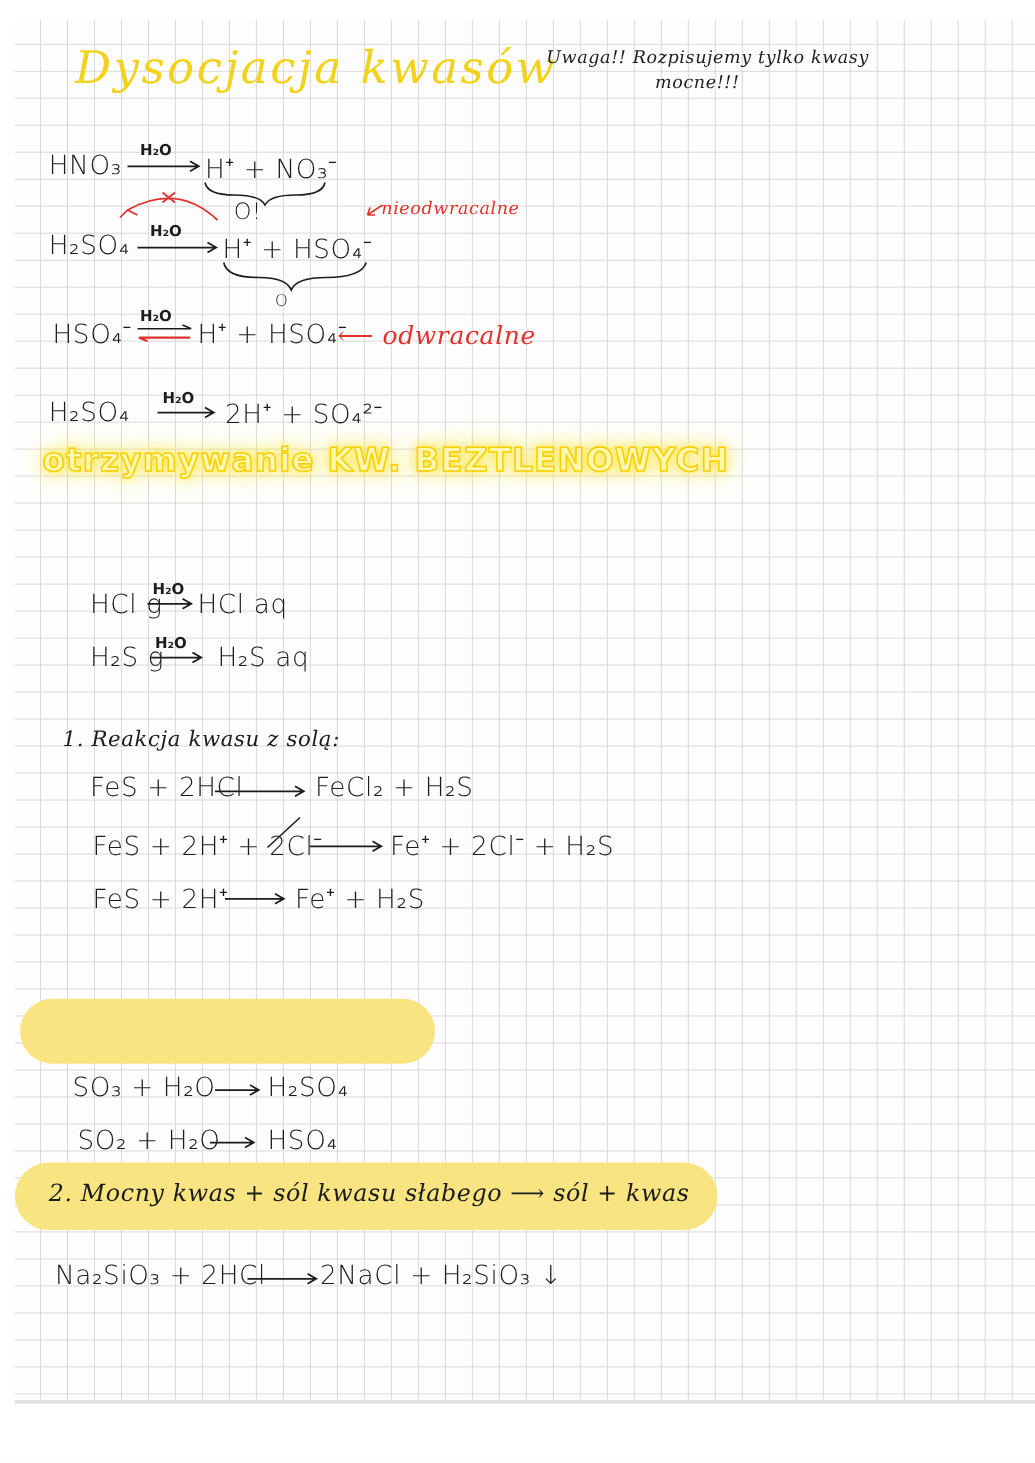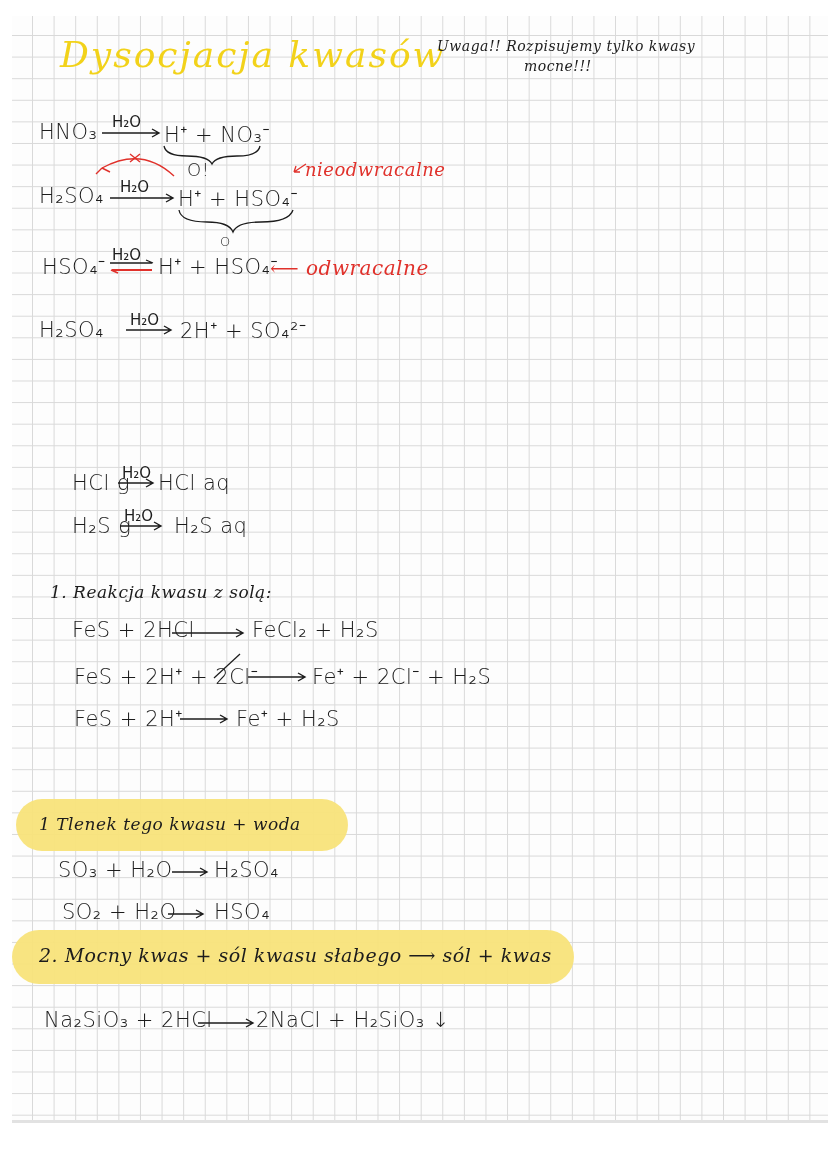--- a/index.html
+++ b/index.html
@@ -23,32 +23,32 @@
     position:absolute; white-space:nowrap; color:#1c1c1c;
     font-family: "DejaVu Sans", sans-serif; font-weight:300;
     letter-spacing:0.5px;
   }
   .title-yellow {
     color:#f2d21a; font-family:"DejaVu Serif", serif; font-style:italic;
     font-size:36px; letter-spacing:2px;
   }
   .note { font-size:14px; font-style:italic; font-family:"DejaVu Serif", serif; }
   .eq { font-size:21px; }
-  .red { color:#e0312b; font-style:italic; font-family:"DejaVu Serif", serif; font-size:18px; }
+  .red { color:#e0312b; font-style:italic; font-family:"DejaVu Serif", serif; font-size:14px; }
   .glow {
     color:#fff6b0;
     font-family:"DejaVu Sans", sans-serif; font-weight:bold; font-size:26px;
     letter-spacing:1px;
     -webkit-text-stroke:1.2px #f5d000;
     text-shadow:0 0 6px #ffe84a, 0 0 14px #ffe23a, 0 0 22px #fff07a;
   }
   .hl {
     position:absolute; background:#f8e37a; border-radius:30px; opacity:0.95;
   }
-  .arrow-lbl { position:absolute; font-size:15px; color:#1c1c1c; }
+  .arrow-lbl { position:absolute; font-size:12px; color:#1c1c1c;font-weight:bold; }
   svg { position:absolute; overflow:visible; }
 </style>
 </head>
 <body>
 
 <div class="page">
 
   <div class="hand title-yellow" style="left:48px; top:18px;">Dysocjacja kwasów</div>
 
   <div class="hand note" style="left:425px; top:22px;">Uwaga!! Rozpisujemy tylko kwasy</div>
@@ -105,20 +105,21 @@
 
   <div>
     <div class="hand eq" style="left:27px; top:302px;">H₂SO₄</div>
     <div class="arrow-lbl" style="left:118px; top:295px;">H₂O</div>
     <svg style="left:114px; top:309px;" width="50" height="10">
         <path d="M0 5 H44 M38 1 L45 5 L38 9" stroke="#1c1c1c" stroke-width="1.4" fill="none"></path>
       </svg>
     <div class="hand eq" style="left:168px; top:300px;">2H⁺ + SO₄²⁻</div>
   </div>
 
+  <div class="hand glow" style="left:22px; top:338px;">otrzymywanie KW. BEZTLENOWYCH</div>
 
 
   <div>
     <div class="hand eq" style="left:60px; top:455px;">HCl g</div>
     <div class="arrow-lbl" style="left:110px; top:448px;">H₂O</div>
     <svg style="left:106px; top:462px;" width="40" height="10">
         <path d="M0 5 H34 M28 1 L35 5 L28 9" stroke="#1c1c1c" stroke-width="1.4" fill="none"></path>
       </svg>
     <div class="hand eq" style="left:146px; top:455px;">HCl aq</div>
   </div>
@@ -156,21 +157,20 @@
   <div>
     <div class="hand eq" style="left:62px; top:688px;">FeS + 2H⁺</div>
     <svg style="left:168px; top:698px;" width="52" height="10">
         <path d="M0 5 H46 M40 1 L47 5 L40 9" stroke="#1c1c1c" stroke-width="1.4" fill="none"></path>
       </svg>
     <div class="hand eq" style="left:224px; top:688px;">Fe⁺ + H₂S</div>
   </div>
 
 
   <div class="hl" style="left:4px; top:783px; width:332px; height:52px;"></div>
-  <div class="hand" style="left:27px; top:798px; font-size:17px; font-style:italic; font-family:'DejaVu Serif', serif;">1  Tlenek tego kwasu + woda</div>
 
   <div>
     <div class="hand eq" style="left:46px; top:842px;">SO₃ + H₂O</div>
     <svg style="left:160px; top:851px;" width="40" height="10">
         <path d="M0 5 H34 M28 1 L35 5 L28 9" stroke="#1c1c1c" stroke-width="1.4" fill="none"></path>
       </svg>
     <div class="hand eq" style="left:202px; top:842px;">H₂SO₄</div>
   </div>
 
   <div>

